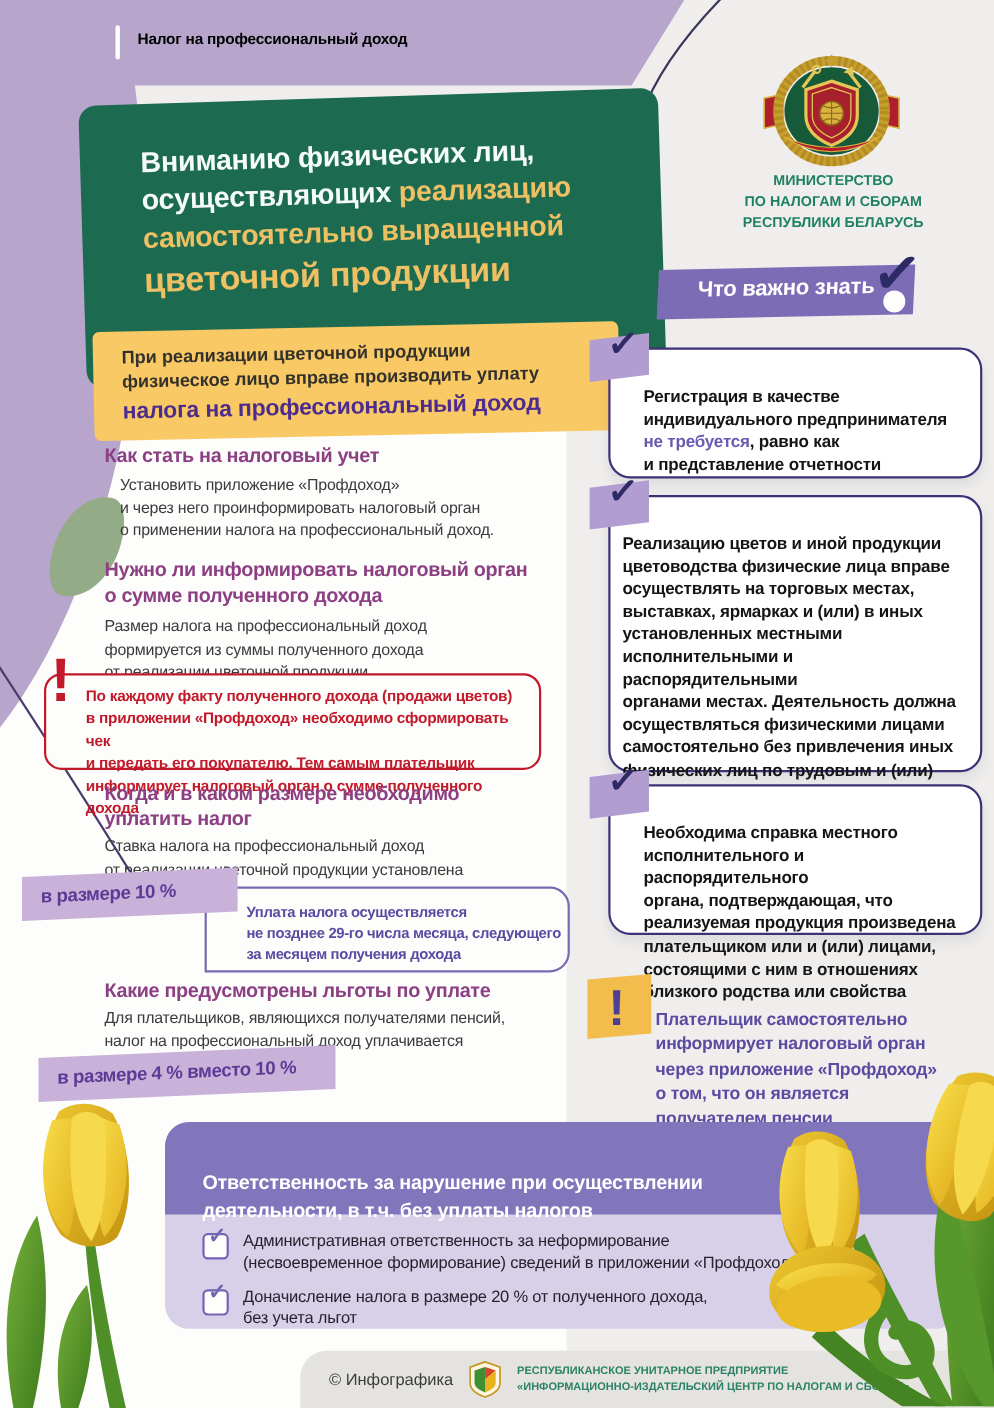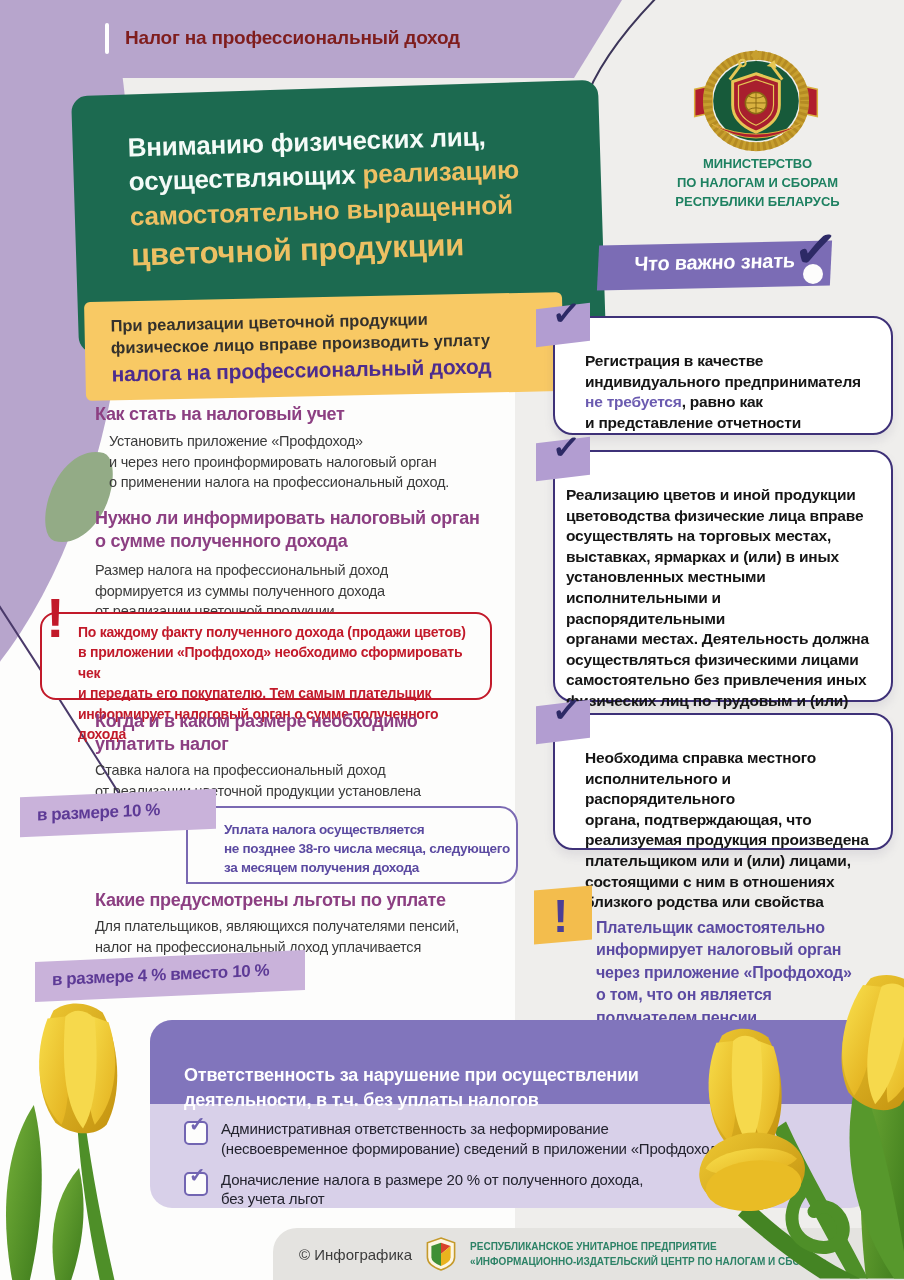--- a/index.html
+++ b/index.html
@@ -17,21 +17,21 @@
   .curves{left:0;top:0;width:904px;height:1280px;z-index:3;pointer-events:none;}
   .leaf-top{left:330px;top:6px;width:106px;height:52px;background:#90aa80;
     border-radius:4% 96% 8% 92% / 55% 45% 55% 45%;transform:rotate(-18deg);z-index:3;}
   .leaf-mid{left:50px;top:448px;width:58px;height:98px;background:#93ab86;
     border-radius:70% 30% 70% 30% / 60% 40% 60% 40%;transform:rotate(16deg);z-index:3;}
 
   
   .topbar{left:0;top:0;width:622px;height:78px;background:#b7a5cc;z-index:4;
     clip-path:polygon(0 0,100% 0,calc(100% - 48px) 100%,0 100%);}
   .topbar-accent{left:105px;top:23px;width:4px;height:31px;background:#ffffff;border-radius:2px;}
-  .topbar-title{left:125px;top:27px;font-size:19px;font-weight:bold;color:#7f1d1d;letter-spacing:-0.2px;}
+  .topbar-title{left:125px;top:27px;font-size:14px;font-weight:bold;color:#000000;letter-spacing:-0.2px;}
 
   
   .green-box{left:75px;top:88px;width:527px;height:257px;background:#1c6a50;border-radius:16px;
     transform:rotate(-1.8deg);z-index:4;padding:36px 18px 0 55px;box-sizing:border-box;}
   .hero-line{font-weight:bold;line-height:1.32;letter-spacing:-0.2px;}
   .hero-white{color:#f4fbf8;font-size:26px;}
   .hero-gold{color:#edc063;font-size:26px;}
   .hero-big{color:#edc063;font-size:31px;margin-top:2px;}
 
   
@@ -167,21 +167,21 @@
 информирует налоговый орган о сумме полученного дохода</div>
   </div>
   <div class="abs red-mark">!</div>
 
   <div class="abs lheading pre s3-heading">Когда и в каком размере необходимо
 уплатить налог</div>
   <div class="abs lbody pre s3-body">Ставка налога на профессиональный доход
 от реализации цветочной продукции установлена</div>
   <div class="abs bubble">
     <div class="bubble-text pre">Уплата налога осуществляется
-не позднее 38-го числа месяца, следующего
+не позднее 29-го числа месяца, следующего
 за месяцем получения дохода</div>
   </div>
   <div class="abs badge badge1">в размере 10 %</div>
 
   <div class="abs lheading s4-heading">Какие предусмотрены льготы по уплате</div>
   <div class="abs lbody pre s4-body">Для плательщиков, являющихся получателями пенсий,
 налог на профессиональный доход уплачивается</div>
   <div class="abs badge badge2">в размере 4 % вместо 10 %</div>
 
   <svg class="abs emblem" viewBox="0 0 150 108">

